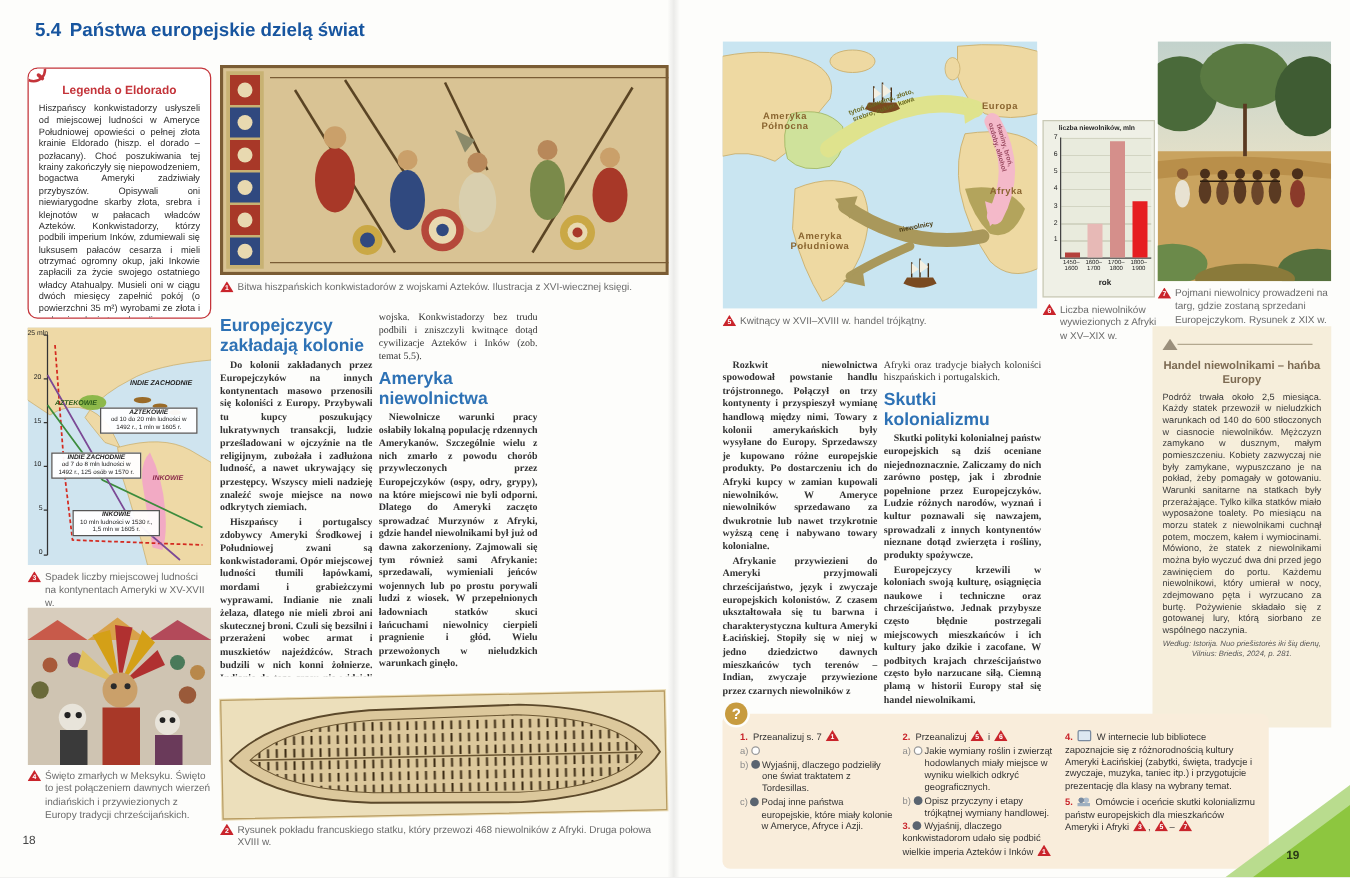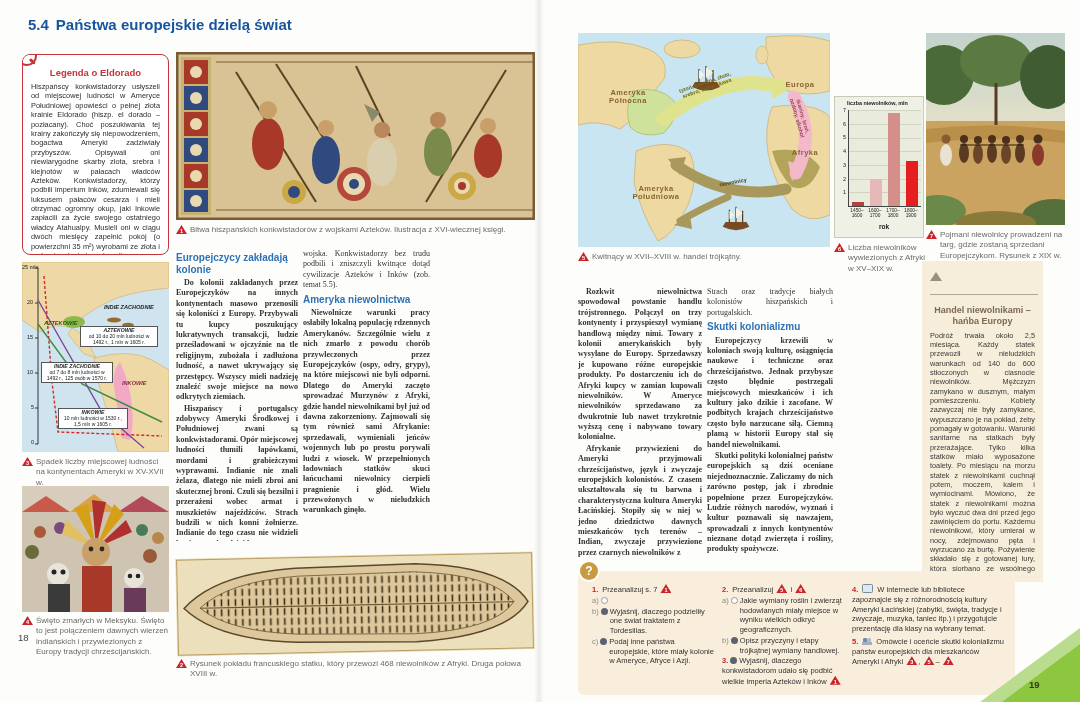--- a/index.html
+++ b/index.html
@@ -53,42 +53,42 @@
   .trademap{left:578px;top:33px;width:252px;height:214px;overflow:hidden;}
   .trademap .ovl{position:absolute;font-family:"Liberation Sans",sans-serif;text-align:center;}
   .cont-label{font-size:7.5px;font-weight:bold;color:#8a6530;letter-spacing:0.5px;line-height:1.1;}
   .arrow-label{font-size:5.4px;font-weight:bold;line-height:1.15;}
   .market{left:926px;top:33px;width:139px;height:192px;overflow:hidden;}
   
   .col{font-size:8px;line-height:1.3;text-align:justify;overflow:hidden;}
   .col p{margin:0 0 1px 0;}
   .col p.ind{text-indent:8px;font-weight:bold;}
   .h-blue{font-family:"Liberation Sans",sans-serif;font-weight:bold;color:#2e72b5;
-          font-size:10px;line-height:1.15;margin:3px 0 3px 0;text-align:left;text-indent:0;}
+          font-size:14px;line-height:1.15;margin:3px 0 3px 0;text-align:left;text-indent:0;}
   .col1{left:176px;top:249px;width:122px;height:292px;}
   .col2{left:303px;top:249px;width:127px;height:334px;}
   .rcol1{left:578px;top:287px;width:124px;height:294px;}
   .rcol2{left:707px;top:287px;width:126px;height:294px;}
   
   .chart{left:834px;top:96px;width:90px;height:142px;background:#eff0e6;border:1px solid #c9c9b6;
          box-sizing:border-box;font-family:"Liberation Sans",sans-serif;}
   .chart-title{font-size:5.4px;font-weight:bold;color:#222;text-align:left;margin:3px 2px 0 12px;}
   .chart-plot{position:absolute;left:13px;top:13px;width:72px;height:96px;
          border-left:1px solid #444;border-bottom:1px solid #444;
          background:repeating-linear-gradient(to top,#e9ebdd 0 12.7px,#d2d4c2 12.7px 13.7px);
          display:flex;align-items:flex-end;justify-content:space-around;}
   .chart-plot .bar{width:12px;}
   .chart-yticks{position:absolute;left:2px;top:13px;width:9px;height:96px;}
   .chart-yticks div{position:absolute;right:0;font-size:5.5px;color:#222;}
   .chart-cats{position:absolute;left:13px;top:111px;width:72px;display:flex;justify-content:space-around;}
   .chart-cats div{font-size:4.8px;line-height:1.1;text-align:center;color:#222;width:16px;}
   .chart-xlabel{position:absolute;left:13px;top:126px;width:72px;text-align:center;
          font-size:6.5px;font-weight:bold;color:#222;}
   
-  .shame{left:922px;top:261px;width:121px;height:321px;background:#f6eedb;padding:6px 8px;
+  .shame{left:922px;top:261px;width:143px;height:321px;background:#f6eedb;padding:6px 8px;
          box-sizing:border-box;overflow:hidden;font-family:"Liberation Sans",sans-serif;}
   .shame-icon{width:0;height:0;border-left:6px solid transparent;border-right:6px solid transparent;
          border-bottom:9px solid #9a8f7c;display:inline-block;}
   .shame-rule{display:inline-block;width:108px;height:1px;background:#b3a88f;vertical-align:4px;}
   .shame-head{font-weight:bold;color:#7c6a52;font-size:9px;text-align:center;line-height:1.2;margin:2px 0 4px;}
   .shame-body{font-size:7.3px;line-height:1.28;text-align:justify;color:#3a3a3a;}
   .shame-src{font-size:6.2px;color:#555;text-align:center;margin-top:4px;font-style:italic;line-height:1.2;}
   
   .qpanel{left:578px;top:571px;width:437px;height:124px;background:#f9eddb;border-radius:6px;}
   .qhelp{left:580px;top:562px;width:18px;height:18px;border-radius:50%;background:#c79b3f;
@@ -106,21 +106,21 @@
   .qicon.oral{background:#fff;border:1px solid #999;box-sizing:border-box;}
   .qicon.written{background:#5a6470;}
   .task-icon{display:inline-block;width:9px;height:7px;border:1px solid #7a8ba0;background:#dce8f2;
          border-radius:1.5px;vertical-align:-1px;margin:0 2px;}
   .group-icon{display:inline-block;width:10px;height:7px;margin:0 2px;vertical-align:-1px;
          background:radial-gradient(circle at 30% 30%,#7a8ba0 0 2px,transparent 2.5px),
                     radial-gradient(circle at 70% 30%,#aebdcc 0 2px,transparent 2.5px),
                     linear-gradient(to top,#9fb0c0 0 3px,transparent 3px);}
   
   .pgnum{font-family:"Liberation Sans",sans-serif;font-size:9.5px;color:#444;}
-  .pg-left{left:18px;top:632px;}
+  .pg-left{left:18px;top:667px;}
   .pg-right{left:1029px;top:679px;font-weight:bold;color:#2c3c18;}
   .green-corner{right:0;bottom:0;width:100px;height:86px;}
 </style>
 </head>
 <body>
 
 <div class="spread">
 
   <div class="abs title">
     <span class="num">5.4</span><span>Państwa europejskie dzielą świat</span>
@@ -443,24 +443,24 @@
       </span>
     <span>Pojmani niewolnicy prowadzeni na targ, gdzie zostaną sprzedani Europejczykom. Rysunek z XIX w.</span>
   </div>
 
   <div class="abs col rcol1">
     <p class="ind"><span>Rozkwit niewolnictwa spowodował powstanie </span><b>handlu trójstronnego</b><span>. Połączył on trzy kontynenty i przyspieszył wymianę handlową między nimi. Towary z kolonii amerykańskich były wysyłane do Europy. Sprzedawszy je kupowano różne europejskie produkty. Po dostarczeniu ich do Afryki kupcy w zamian kupowali niewolników. W Ameryce niewolników sprzedawano za dwukrotnie lub nawet trzykrotnie wyższą cenę i nabywano towary kolonialne.</span></p>
     <p class="ind">Afrykanie przywiezieni do Ameryki przyjmowali chrześcijaństwo, język i zwyczaje europejskich kolonistów. Z czasem ukształtowała się tu barwna i charakterystyczna kultura Ameryki Łacińskiej. Stopiły się w niej w jedno dziedzictwo dawnych mieszkańców tych terenów – Indian, zwyczaje przywiezione przez czarnych niewolników z</p>
   </div>
 
   <div class="abs col rcol2">
-    <p>Strach oraz tradycje białych kolonistów hiszpańskich i portugalskich.</p>
+    <p>Afryki oraz tradycje białych koloniści hiszpańskich i portugalskich.</p>
     <div class="h-blue">Skutki kolonializmu</div>
+    <p class="ind">Skutki polityki kolonialnej państw europejskich są dziś oceniane niejednoznacznie. Zaliczamy do nich zarówno postęp, jak i zbrodnie popełnione przez Europejczyków. Ludzie różnych narodów, wyznań i kultur poznawali się nawzajem, sprowadzali z innych kontynentów nieznane dotąd zwierzęta i rośliny, produkty spożywcze.</p>
     <p class="ind">Europejczycy krzewili w koloniach swoją kulturę, osiągnięcia naukowe i techniczne oraz chrześcijaństwo. Jednak przybysze często błędnie postrzegali miejscowych mieszkańców i ich kultury jako dzikie i zacofane. W podbitych krajach chrześcijaństwo często było narzucane siłą. Ciemną plamą w historii Europy stał się handel niewolnikami.</p>
-    <p class="ind">Skutki polityki kolonialnej państw europejskich są dziś oceniane niejednoznacznie. Zaliczamy do nich zarówno postęp, jak i zbrodnie popełnione przez Europejczyków. Ludzie różnych narodów, wyznań i kultur poznawali się nawzajem, sprowadzali z innych kontynentów nieznane dotąd zwierzęta i rośliny, produkty spożywcze.</p>
   </div>
 
   <div class="abs shame">
     <div><span class="shame-icon"></span><span class="shame-rule"></span></div>
     <div class="shame-head">Handel niewolnikami – hańba Europy</div>
     <div class="shame-body">Podróż trwała około 2,5 miesiąca. Każdy statek przewoził w nieludzkich warunkach od 140 do 600 stłoczonych w ciasnocie niewolników. Mężczyzn zamykano w dusznym, małym pomieszczeniu. Kobiety zazwyczaj nie były zamykane, wypuszczano je na pokład, żeby pomagały w gotowaniu. Warunki sanitarne na statkach były przerażające. Tylko kilka statków miało wyposażone toalety. Po miesiącu na morzu statek z niewolnikami cuchnął potem, moczem, kałem i wymiocinami. Mówiono, że statek z niewolnikami można było wyczuć dwa dni przed jego zawinięciem do portu. Każdemu niewolnikowi, który umierał w nocy, zdejmowano pęta i wyrzucano za burtę. Pożywienie składało się z gotowanej lury, którą siorbano ze wspólnego naczynia.</div>
     <div class="shame-src">Według: Istorija. Nuo priešistorės iki šių dienų, Vilnius: Briedis, 2024, p. 281.</div>
   </div>
 
   <div class="abs qpanel">

